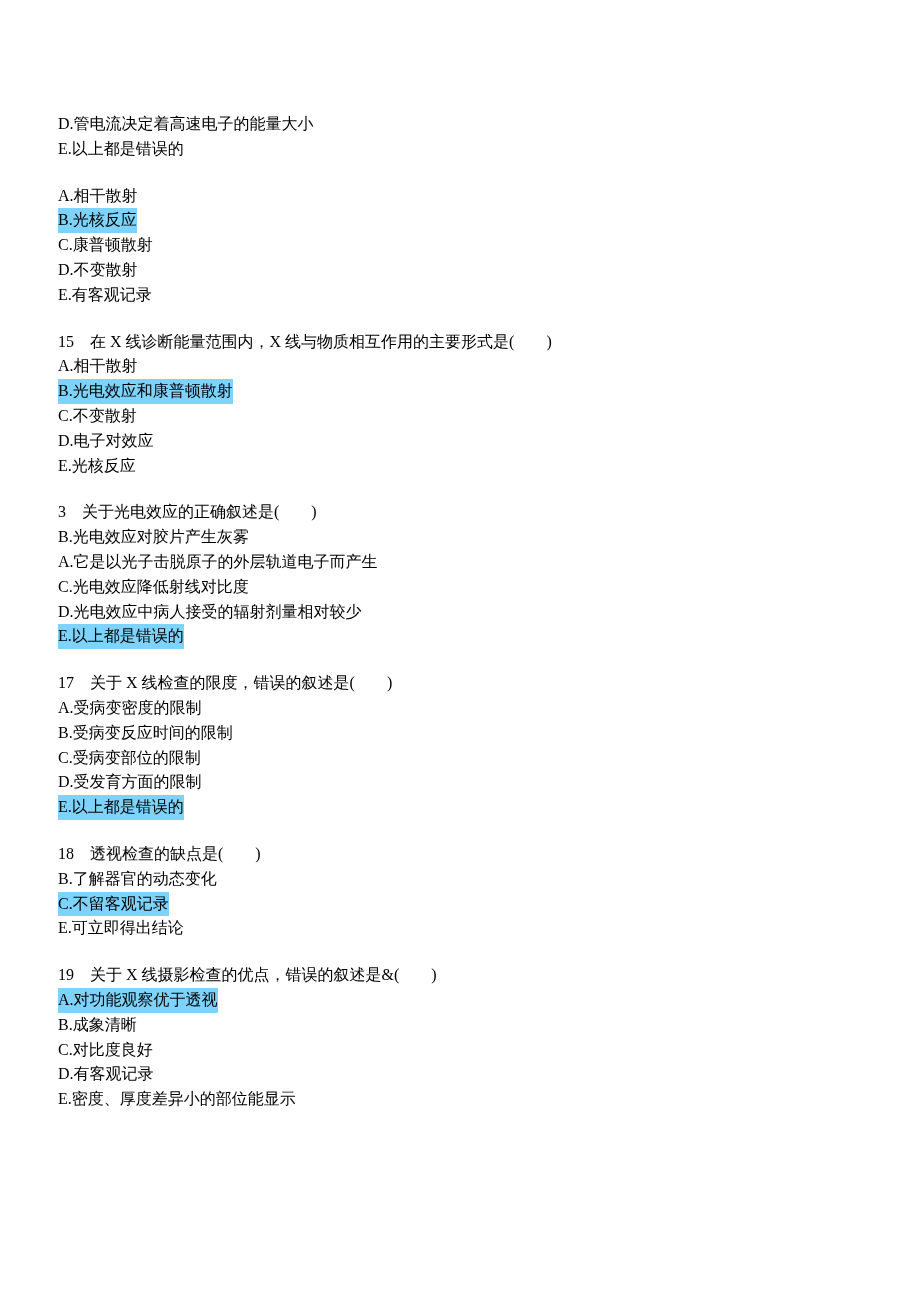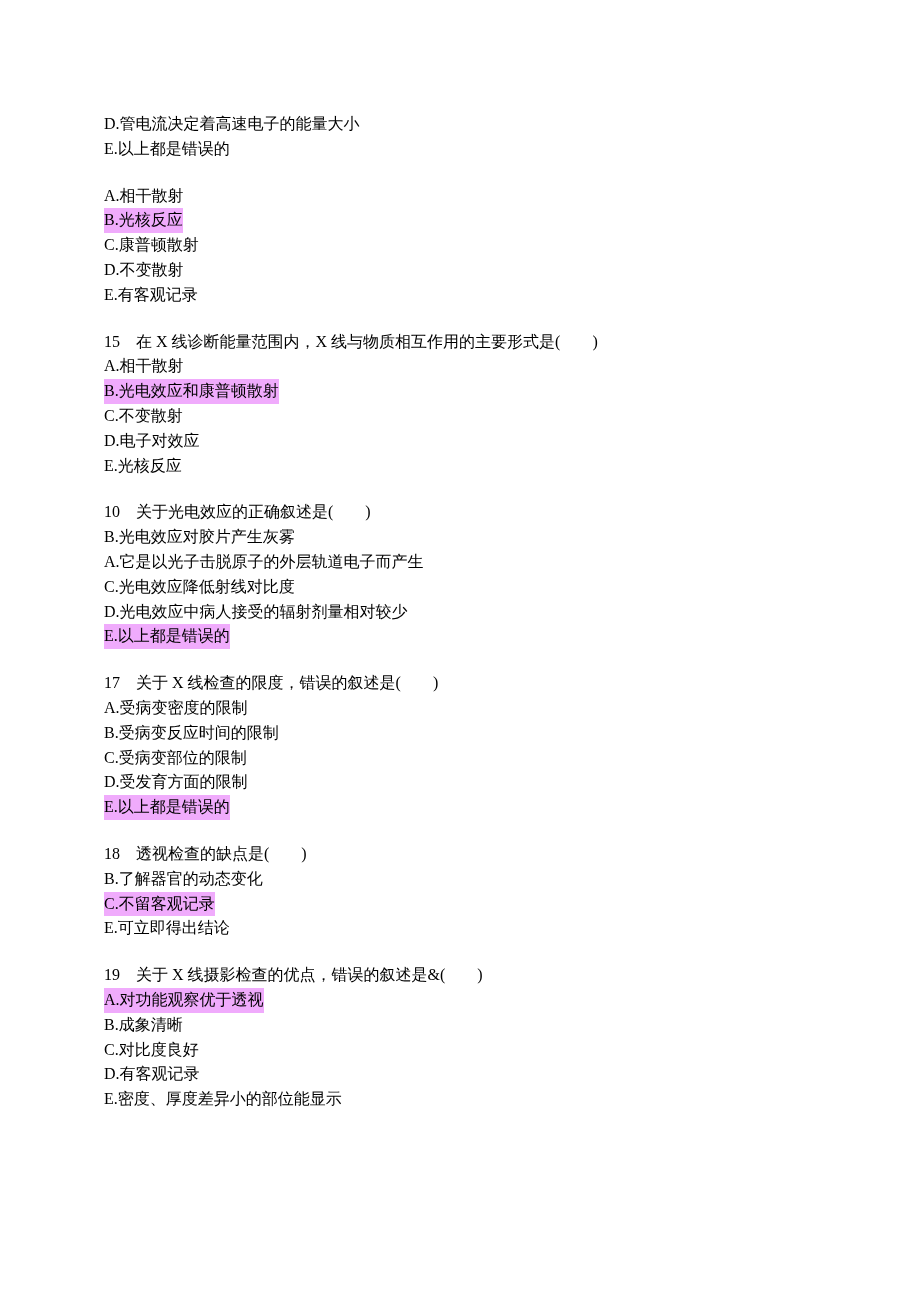--- a/index.html
+++ b/index.html
@@ -7,32 +7,32 @@
     padding: 0;
     background: #ffffff;
     font-family: "SimSun", "Times New Roman", serif;
     font-size: 16px;
     line-height: 1.55;
     color: #000000;
   }
   .page {
     width: 748px;
     min-height: 1302px;
-    padding: 112px 120px 100px 104px;
+    padding: 112px 120px 100px 58px;
     box-sizing: border-box;
   }
   .line {
     margin: 0;
     white-space: pre-wrap;
   }
   .gap {
     height: 22px;
   }
   .highlight {
-    background-color: #f0abfc;
+    background-color: #7dd3fc;
     color: #000000;
     display: inline-block;
   }
 </style>
 </head>
 <body>
 
 <div class="page">
 
   <p class="line">D.管电流决定着高速电子的能量大小</p>
@@ -50,21 +50,21 @@
 
   <p class="line">15　在 X 线诊断能量范围内，X 线与物质相互作用的主要形式是(　　)</p>
   <p class="line">A.相干散射</p>
   <p class="line"><span class="highlight">B.光电效应和康普顿散射</span></p>
   <p class="line">C.不变散射</p>
   <p class="line">D.电子对效应</p>
   <p class="line">E.光核反应</p>
 
   <div class="gap"></div>
 
-  <p class="line">10　关于光电效应的正确叙述是(　　)</p>
+  <p class="line">3　关于光电效应的正确叙述是(　　)</p>
   <p class="line">B.光电效应对胶片产生灰雾</p>
   <p class="line">A.它是以光子击脱原子的外层轨道电子而产生</p>
   <p class="line">C.光电效应降低射线对比度</p>
   <p class="line">D.光电效应中病人接受的辐射剂量相对较少</p>
   <p class="line"><span class="highlight">E.以上都是错误的</span></p>
 
   <div class="gap"></div>
 
   <p class="line">17　关于 X 线检查的限度，错误的叙述是(　　)</p>
   <p class="line">A.受病变密度的限制</p>

